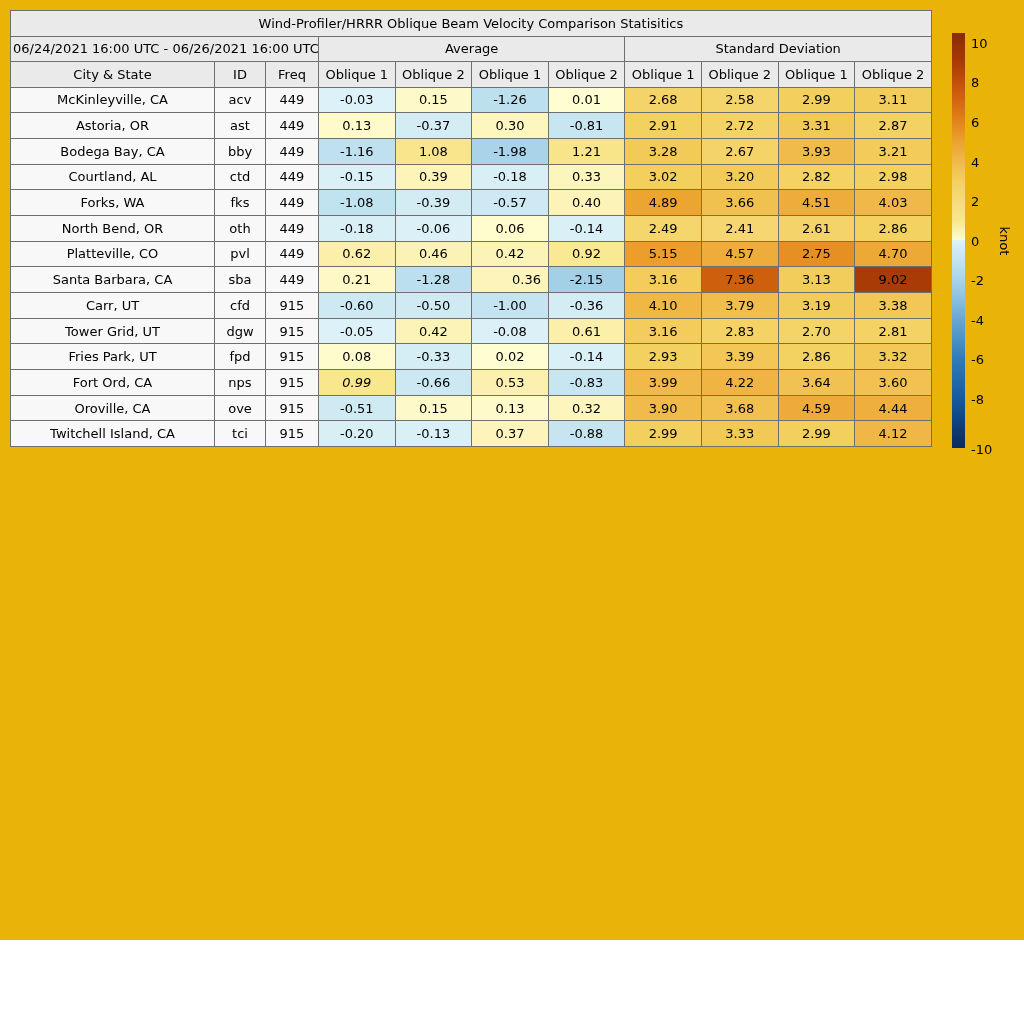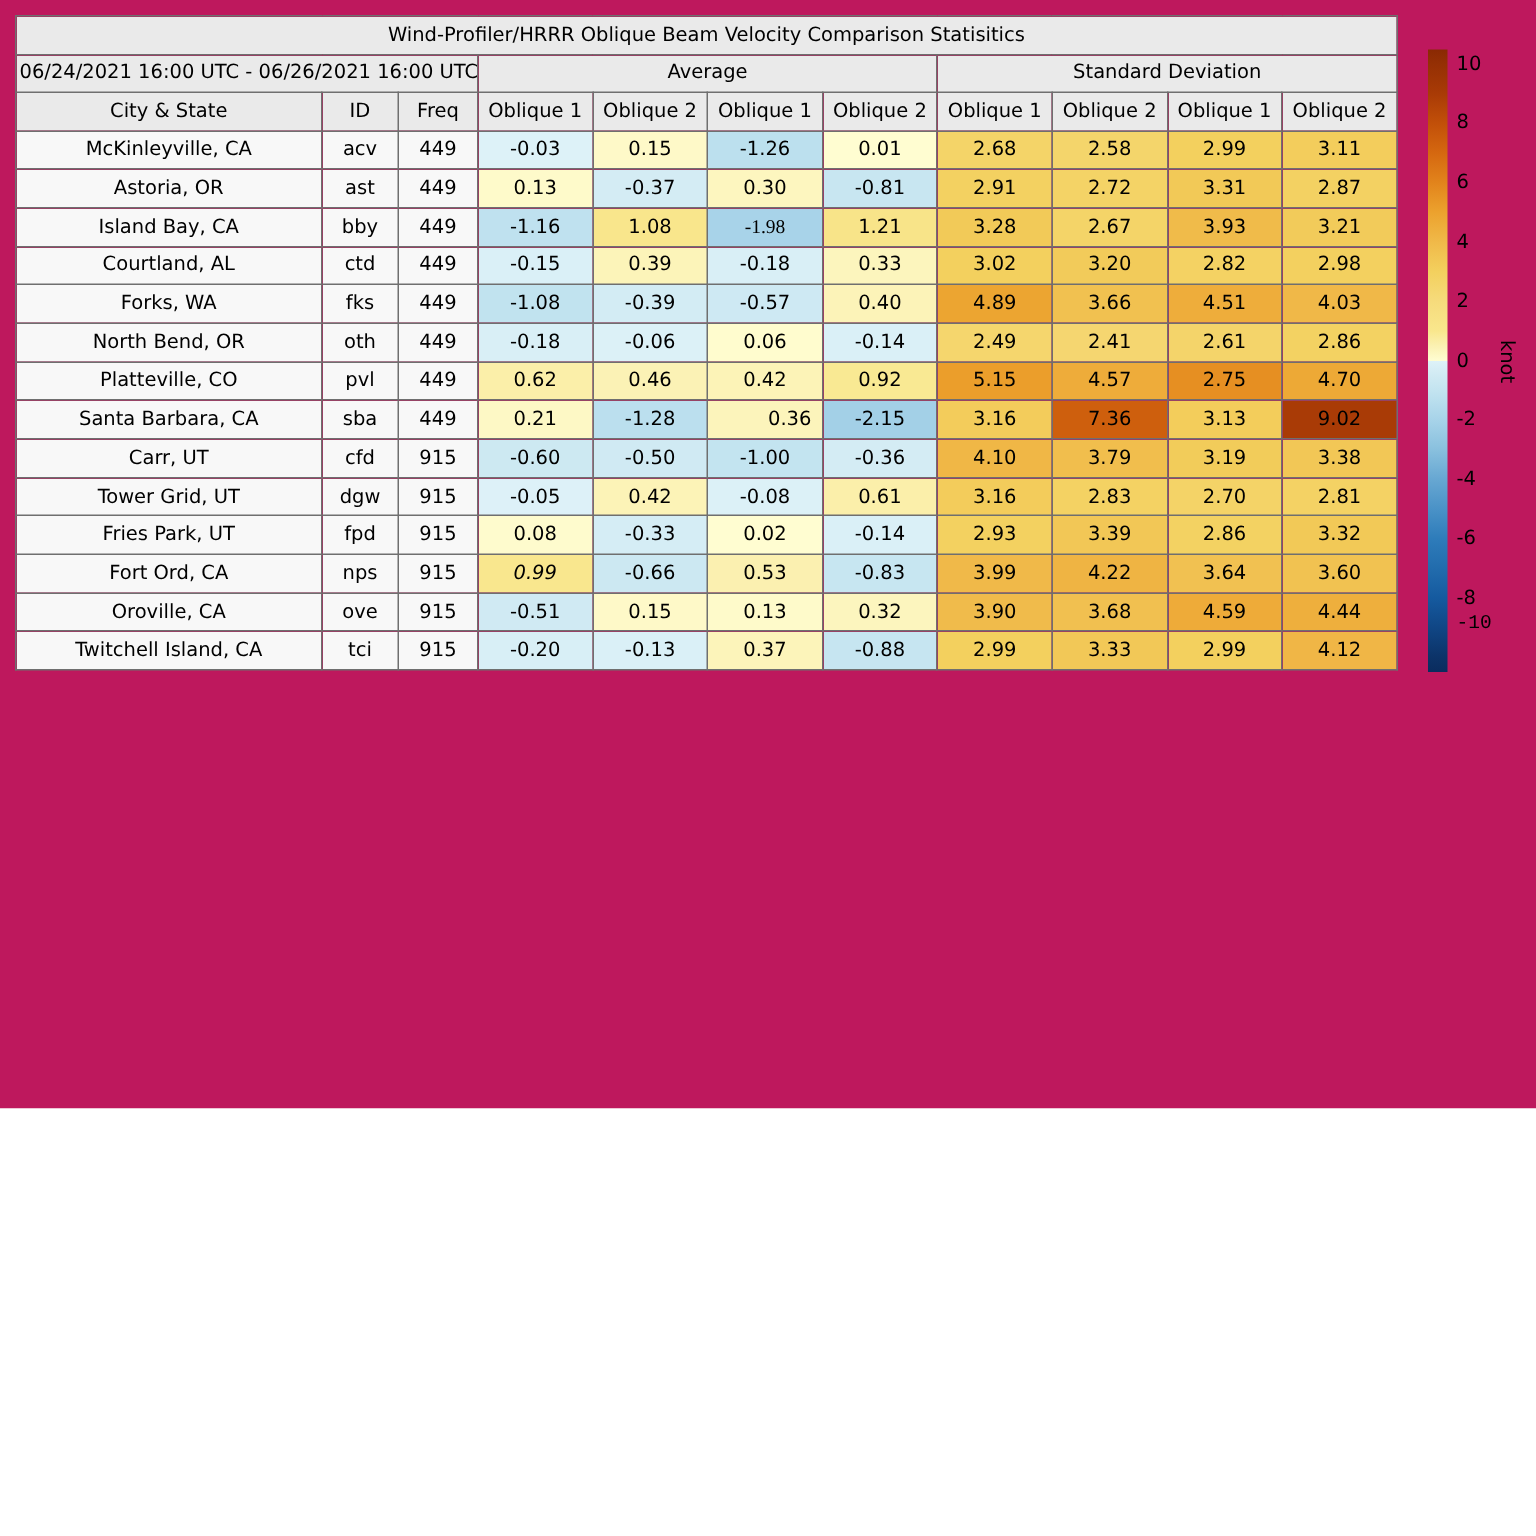--- a/index.html
+++ b/index.html
@@ -1,17 +1,17 @@
 <!DOCTYPE html>
 <html style="--header-bg: #eaeaea; --site-bg: #f8f8f8; --border-col: #6f6f6f;"><head>
 <meta charset="utf-8">
 <style>
   html,body{margin:0;padding:0;background:#fff;}
   .stage{
-    position:relative;width:1024px;height:739px;background:#be185d;
+    position:relative;width:1024px;height:940px;background:#eab308;
     font-family:"DejaVu Sans","Liberation Sans",sans-serif;color:#000;
     overflow:hidden;
   }
   table.stats{
     position:absolute;left:10px;top:10px;width:921px;
     border-collapse:collapse;table-layout:fixed;
     font-size:13px;
   }
   table.stats td{
     border:1px solid var(--border-col,#6f6f6f);
@@ -96,26 +96,26 @@
           <td class="val" style="background: rgb(254, 250, 202);">0.13</td>
           <td class="val" style="background: rgb(212, 236, 244);">-0.37</td>
           <td class="val" style="background: rgb(253, 246, 191);">0.30</td>
           <td class="val" style="background: rgb(200, 230, 241);">-0.81</td>
           <td class="val" style="background: rgb(243, 209, 97);">2.91</td>
           <td class="val" style="background: rgb(244, 211, 102);">2.72</td>
           <td class="val" style="background: rgb(242, 201, 87);">3.31</td>
           <td class="val" style="background: rgb(243, 209, 98);">2.87</td>
         </tr>
         <tr class="r-data">
-          <td class="site">Island Bay, CA</td>
+          <td class="site">Bodega Bay, CA</td>
           <td class="site">bby</td>
           <td class="site">449</td>
           <td class="val" style="background: rgb(191, 225, 239);">-1.16</td>
           <td class="val" style="background: rgb(249, 230, 140);">1.08</td>
-          <td class="val" style="background: rgb(168, 211, 233); font-family: Liberation Serif, serif;">-1.98</td>
+          <td class="val" style="background: rgb(168, 211, 233);">-1.98</td>
           <td class="val" style="background: rgb(248, 228, 137);">1.21</td>
           <td class="val" style="background: rgb(242, 202, 88);">3.28</td>
           <td class="val" style="background: rgb(244, 212, 104);">2.67</td>
           <td class="val" style="background: rgb(240, 187, 74);">3.93</td>
           <td class="val" style="background: rgb(242, 203, 90);">3.21</td>
         </tr>
         <tr class="r-data">
           <td class="site">Courtland, AL</td>
           <td class="site">ctd</td>
           <td class="site">449</td>
@@ -267,18 +267,18 @@
         <div class="cb-tick" style="top: 9.9px;">10</div>
         <div class="cb-tick" style="top: 49.4px;">8</div>
         <div class="cb-tick" style="top: 88.9px;">6</div>
         <div class="cb-tick" style="top: 128.5px;">4</div>
         <div class="cb-tick" style="top: 168px;">2</div>
         <div class="cb-tick" style="top: 207.5px;">0</div>
         <div class="cb-tick" style="top: 247px;">-2</div>
         <div class="cb-tick" style="top: 286.5px;">-4</div>
         <div class="cb-tick" style="top: 326.1px;">-6</div>
         <div class="cb-tick" style="top: 365.6px;">-8</div>
-        <div class="cb-tick" style="top: 382px; font-family: Liberation Mono, monospace;">-10</div>
+        <div class="cb-tick" style="top: 416px;">-10</div>
       </div>
     <div class="cb-label">knot</div>
   </div>
 
 </div>
 
 </body></html>

